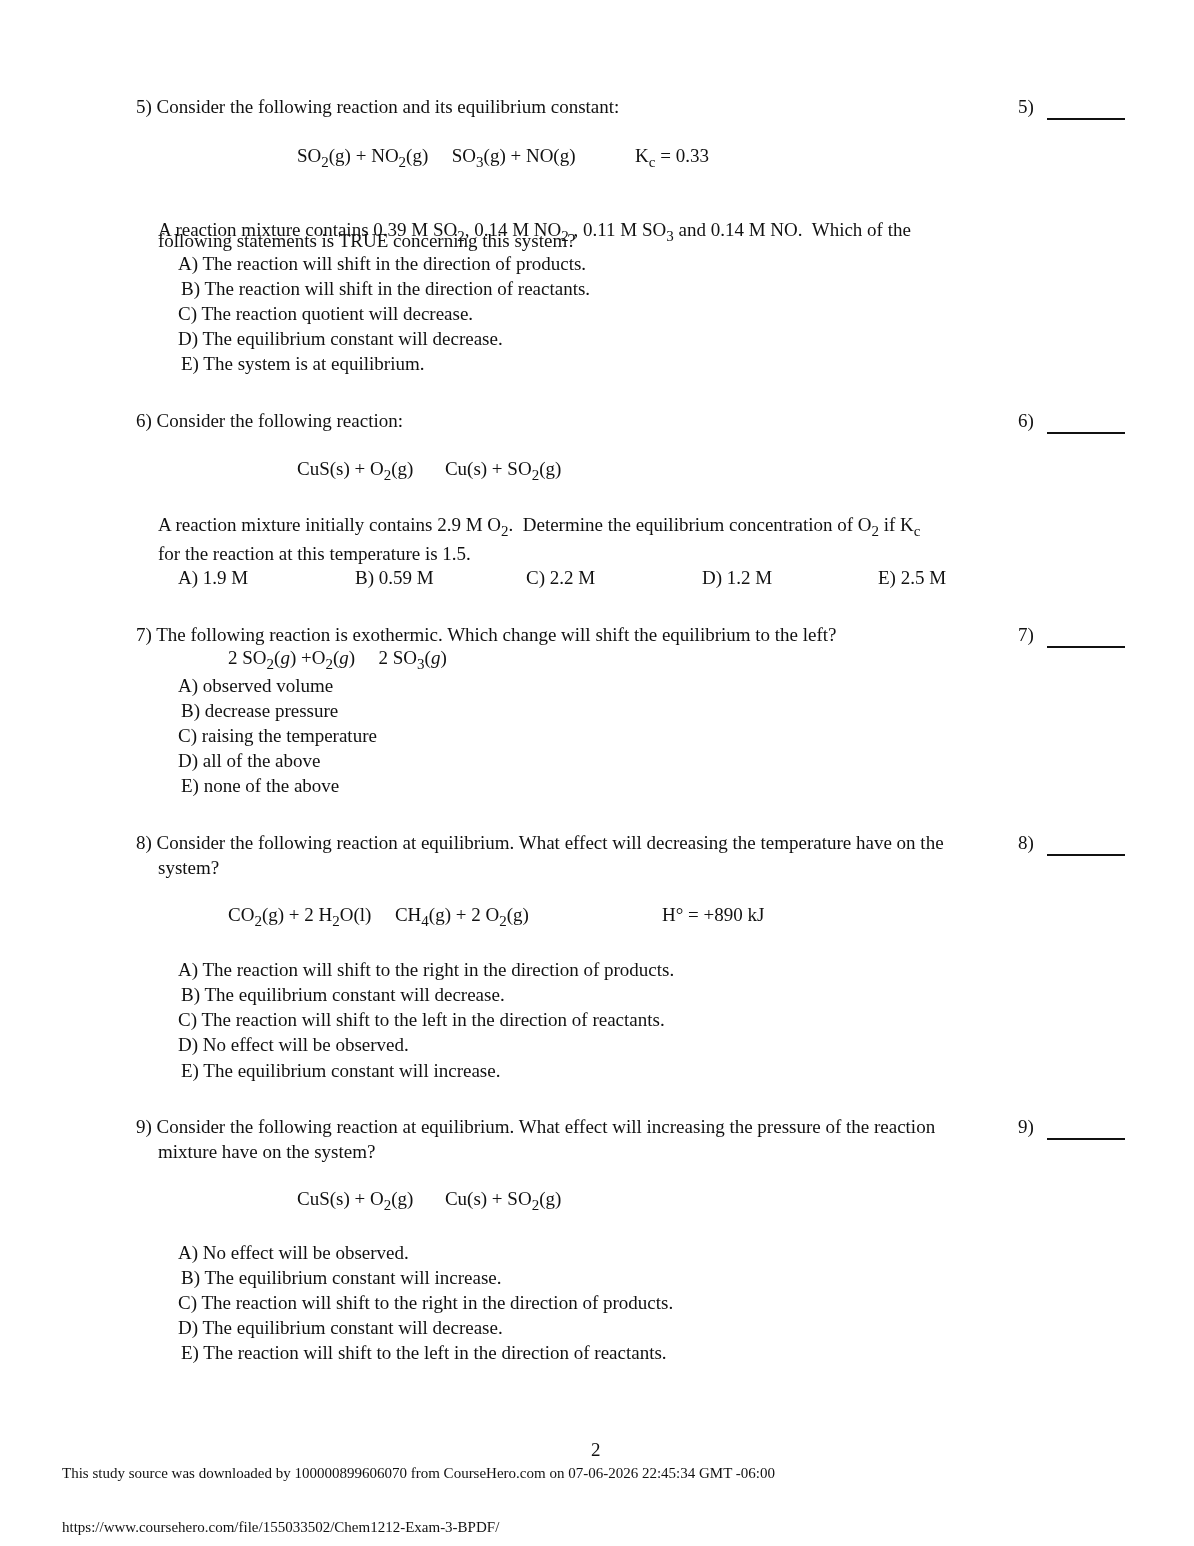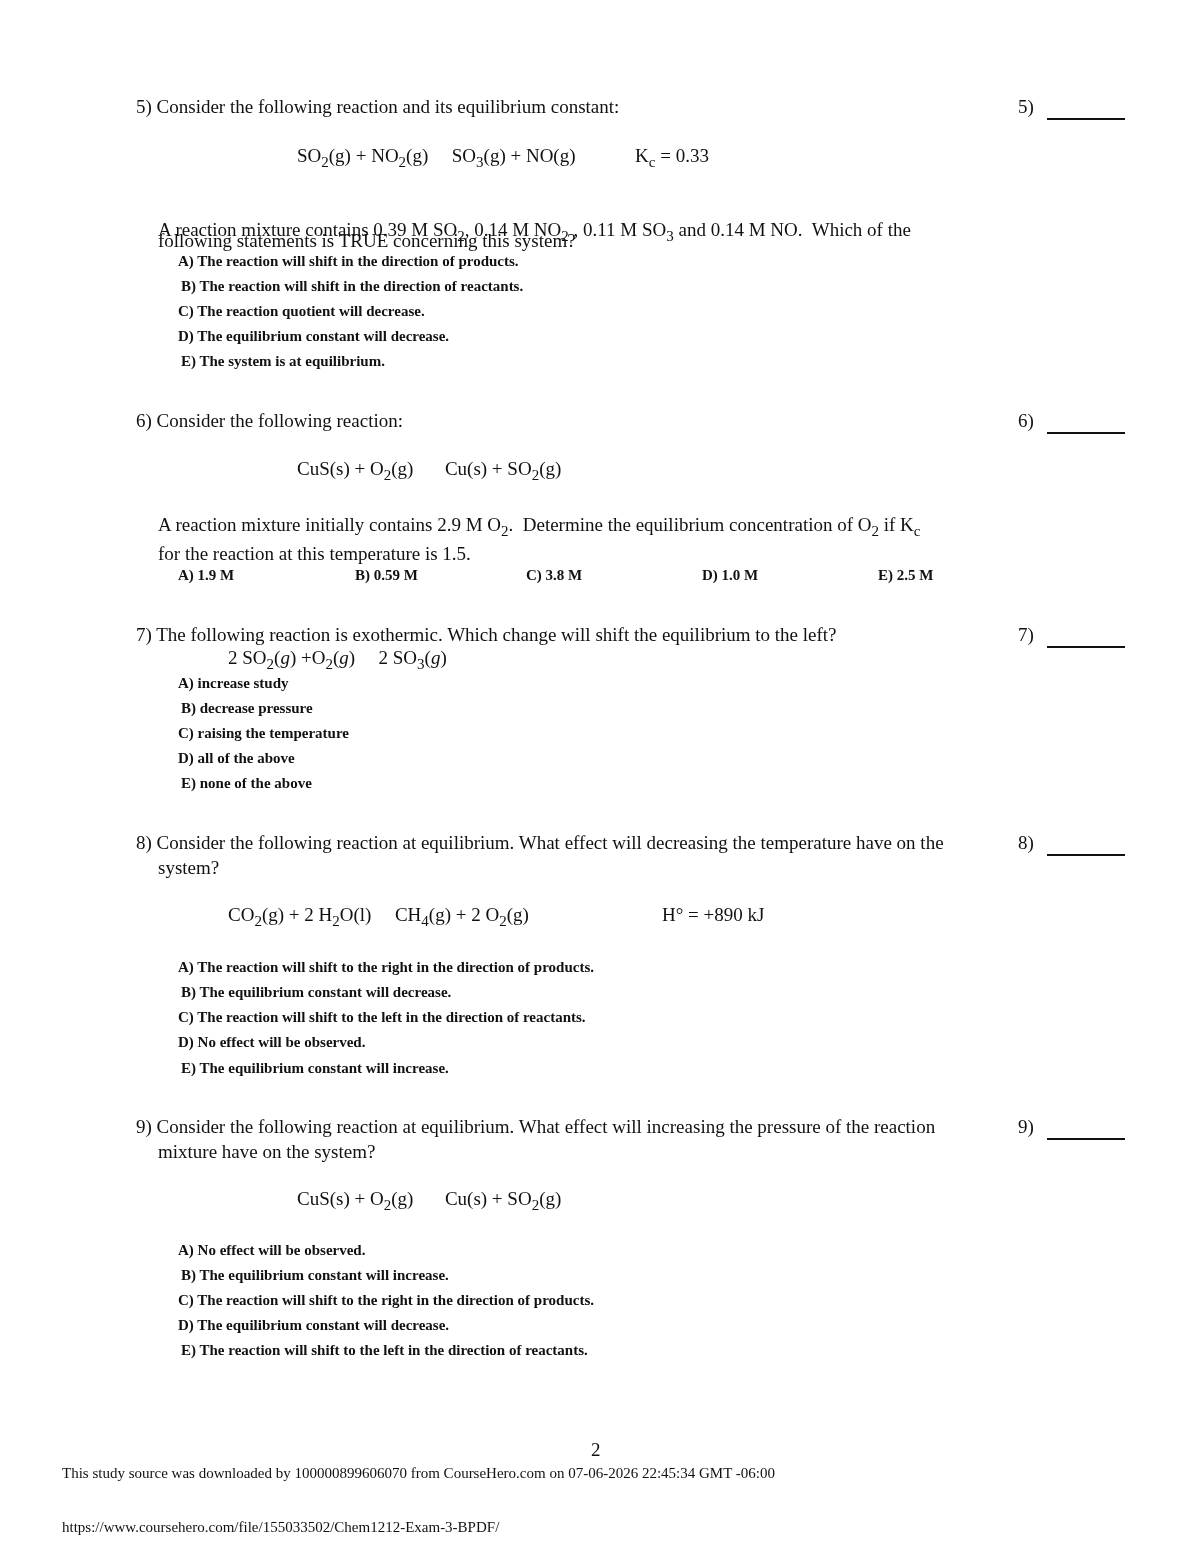--- a/index.html
+++ b/index.html
@@ -2,21 +2,21 @@
 <html><head>
 <meta charset="utf-8">
 <style>
   html, body { margin: 0; padding: 0; background: #ffffff; }
   body { width: 1194px; height: 1546px; position: relative; overflow: hidden;
          font-family: "Liberation Serif", "DejaVu Serif", serif; color: #111; }
   .abs { position: absolute; white-space: nowrap; }
   .txt { font-size: 19px; line-height: 25px; }
   .qnum-right { font-size: 19px; }
   .blank { position: absolute; height: 0; border-top: 2px solid #111; width: 78px; }
-  .opt { position: absolute; font-size: 15px; white-space: nowrap; font-weight: bold; }
+  .opt { position: absolute; font-size: 19px; white-space: nowrap; }
   sub { font-size: 15px; vertical-align: -5px; line-height: 0; }
   .eq { font-size: 19px; }
   .it { font-style: italic; }
   .footer-small { font-size: 15px; font-family: "Liberation Serif", serif; }
 </style>
 </head>
 <body>
 
 <div>
   <div class="abs txt" style="left:136px;top:94px;">
@@ -56,40 +56,40 @@
     <span>CuS(s) + O<sub>2</sub>(g)</span>
     <span style="display:inline-block;width:22px;"></span>
     <span>Cu(s) + SO<sub>2</sub>(g)</span>
   </div>
 
   <div class="abs txt" style="left:158px;top:512px;">A reaction mixture initially contains 2.9 M O<sub>2</sub>.&nbsp; Determine the equilibrium concentration of O<sub>2</sub> if K<sub>c</sub></div>
   <div class="abs txt" style="left:158px;top:541px;">for the reaction at this temperature is 1.5.</div>
 
   <div class="opt" style="left:178px;top:567px;"><span>A)</span> <span>1.9 M</span></div>
   <div class="opt" style="left:355px;top:567px;"><span>B)</span> <span>0.59 M</span></div>
-  <div class="opt" style="left:526px;top:567px;"><span>C)</span> <span>3.8 M</span></div>
-  <div class="opt" style="left:702px;top:567px;"><span>D)</span> <span>1.0 M</span></div>
+  <div class="opt" style="left:526px;top:567px;"><span>C)</span> <span>2.2 M</span></div>
+  <div class="opt" style="left:702px;top:567px;"><span>D)</span> <span>1.2 M</span></div>
   <div class="opt" style="left:878px;top:567px;"><span>E)</span> <span>2.5 M</span></div>
 </div>
 
 <div>
   <div class="abs txt" style="left:136px;top:622px;">
     <span>7)</span>
     <span>The following reaction is exothermic.  Which change will shift the equilibrium to the left?</span>
   </div>
   <div class="abs qnum-right" style="left:1018px;top:624px;">7)</div>
   <div class="blank" style="left:1047px;top:646px;"></div>
 
   <div class="abs eq" style="left:228px;top:647px;">
     <span>2 SO<sub>2</sub>(<span class="it">g</span>) +O<sub>2</sub>(<span class="it">g</span>)</span>
     <span style="display:inline-block;width:14px;"></span>
     <span>2 SO<sub>3</sub>(<span class="it">g</span>)</span>
   </div>
 
-  <div class="opt" style="left:178px;top:675px;"><span>A)</span> <span>increase study</span></div>
+  <div class="opt" style="left:178px;top:675px;"><span>A)</span> <span>observed volume</span></div>
   <div class="opt" style="left:181px;top:700px;"><span>B)</span> <span>decrease pressure</span></div>
   <div class="opt" style="left:178px;top:725px;"><span>C)</span> <span>raising the temperature</span></div>
   <div class="opt" style="left:178px;top:750px;"><span>D)</span> <span>all of the above</span></div>
   <div class="opt" style="left:181px;top:775px;"><span>E)</span> <span>none of the above</span></div>
 </div>
 
 <div>
   <div class="abs txt" style="left:136px;top:830px;">
     <span>8)</span>
     <span>Consider the following reaction at equilibrium.  What effect will decreasing the temperature have on the</span>

